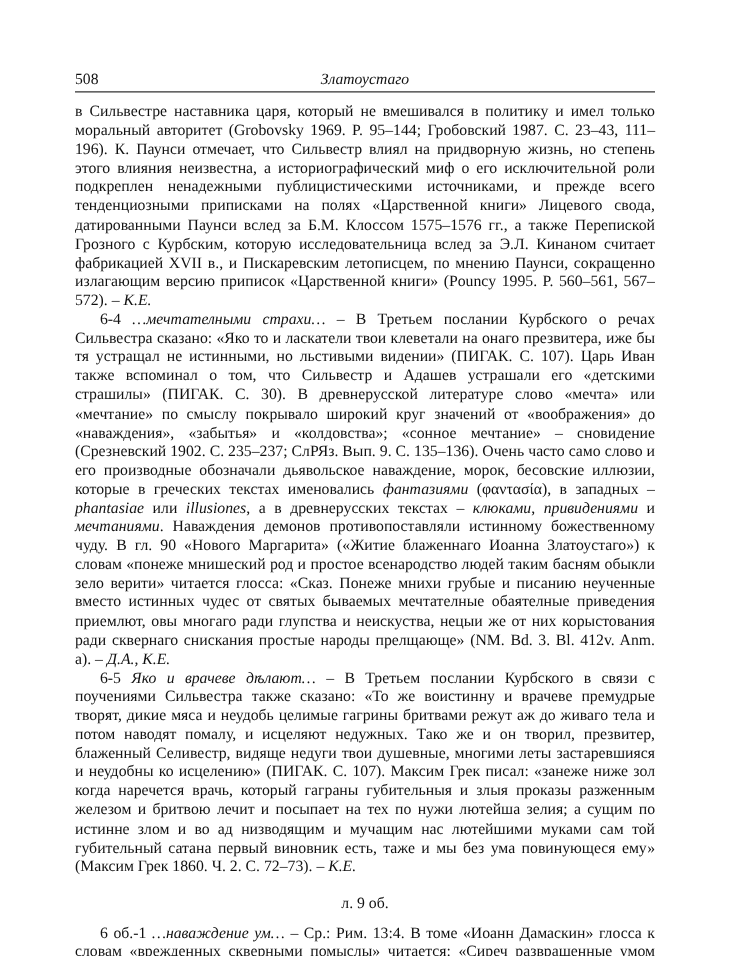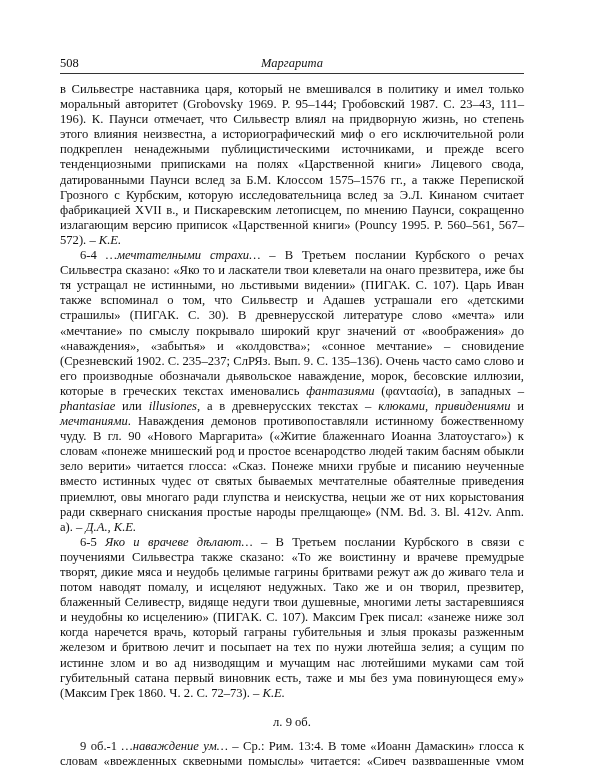--- a/index.html
+++ b/index.html
@@ -14,24 +14,24 @@
   .indent { text-indent: 20px; }
   .center { text-align: center; text-indent: 0; margin: 14px 0 9px 0 !important; }
   .i { font-style: italic; }
 </style>
 </head>
 <body>
 
 <div class="page">
   <div class="running-head">
     <span class="folio">508</span>
-    <span class="section-title">Маргарита</span>
+    <span class="section-title">Златоустаго</span>
   </div>
   <div class="head-rule"></div>
 
   <div class="body">
     <p id="p0"><span>в Сильвестре наставника царя, который не вмешивался в политику и имел только моральный авторитет (Grobovsky 1969. P. 95–144; Гробовский 1987. С. 23–43, 111–196). К. Паунси отмечает, что Сильвестр влиял на придворную жизнь, но степень этого влияния неизвестна, а историографический миф о его исключительной роли подкреплен ненадежными публицистическими источниками, и прежде всего тенденциозными приписками на полях «Царственной книги» Лицевого свода, датированными Паунси вслед за Б.М. Клоссом 1575–1576 гг., а также Перепиской Грозного с Курбским, которую исследовательница вслед за Э.Л. Кинаном считает фабрикацией XVII в., и Пискаревским летописцем, по мнению Паунси, сокращенно излагающим версию приписок «Царственной книги» (Pouncy 1995. P. 560–561, 567–572). </span><span class="i">– К.Е.</span></p>
     <p id="p1" class="indent"><span>6-4 </span><span class="i">…мечтателными страхи…</span><span> – В Третьем послании Курбского о речах Сильвестра сказано: «Яко то и ласкатели твои клеветали на онаго презвитера, иже бы тя устращал не истинными, но льстивыми видении» (ПИГАК. С. 107). Царь Иван также вспоминал о том, что Сильвестр и Адашев устрашали его «детскими страшилы» (ПИГАК. С. 30). В древнерусской литературе слово «мечта» или «мечтание» по смыслу покрывало широкий круг значений от «воображения» до «наваждения», «забытья» и «колдовства»; «сонное мечтание» – сновидение (Срезневский 1902. С. 235–237; СлРЯз. Вып. 9. С. 135–136). Очень часто само слово и его производные обозначали дьявольское наваждение, морок, бесовские иллюзии, которые в греческих текстах именовались </span><span class="i">фантазиями</span><span> (φαντασία), в западных – </span><span class="i">phantasiae</span><span> или </span><span class="i">illusiones</span><span>, а в древнерусских текстах – </span><span class="i">клюками</span><span>, </span><span class="i">привидениями</span><span> и </span><span class="i">мечтаниями</span><span>. Наваждения демонов противопоставляли истинному божественному чуду. В гл. 90 «Нового Маргарита» («Житие блаженнаго Иоанна Златоустаго») к словам «понеже мнишеский род и простое всенародство людей таким басням обыкли зело верити» читается глосса: «Сказ. Понеже мнихи грубые и писанию неученные вместо истинных чудес от святых бываемых мечтателные обаятелные приведения приемлют, овы многаго ради глупства и неискуства, нецыи же от них корыстования ради сквернаго снискания простые народы прелщающе» (NM. Bd. 3. Bl. 412v. Anm. a). </span><span class="i">– Д.А., К.Е.</span></p>
     <p id="p2" class="indent"><span>6-5 </span><span class="i">Яко и врачеве дѣлают…</span><span> – В Третьем послании Курбского в связи с поучениями Сильвестра также сказано: «То же воистинну и врачеве премудрые творят, дикие мяса и неудобь целимые гагрины бритвами режут аж до живаго тела и потом наводят помалу, и исцеляют недужных. Тако же и он творил, презвитер, блаженный Селивестр, видяще недуги твои душевные, многими леты застаревшияся и неудобны ко исцелению» (ПИГАК. С. 107). Максим Грек писал: «занеже ниже зол когда наречется врачь, который гаграны губительныя и злыя проказы разженным железом и бритвою лечит и посыпает на тех по нужи лютейша зелия; а сущим по истинне злом и во ад низводящим и мучащим нас лютейшими муками сам той губительный сатана первый виновник есть, таже и мы без ума повинующеся ему» (Максим Грек 1860. Ч. 2. С. 72–73). </span><span class="i">– К.Е.</span></p>
     <p class="center">л. 9 об.</p>
-    <p id="p3" class="indent"><span>9 об.-1 </span><span class="i">…наваждение ум…</span><span> – Ср.: Рим. 13:4. В томе «Иоанн Дамаскин» глосса к словам «врежденных скверными помыслы» читается: «Сиреч развращенные умом человецы о благодати попущають от Бога исправления ради яко рече апостол, не туне властели меч носят, на отомщение злодеем, и прочие» (DJD. S. 540 (Bl. 135b. Anm. 18</span></p>
+    <p id="p3" class="indent"><span>6 об.-1 </span><span class="i">…наваждение ум…</span><span> – Ср.: Рим. 13:4. В томе «Иоанн Дамаскин» глосса к словам «врежденных скверными помыслы» читается: «Сиреч развращенные умом человецы о благодати попущають от Бога исправления ради яко рече апостол, не туне властели меч носят, на отомщение злодеем, и прочие» (DJD. S. 540 (Bl. 135b. Anm. 18</span></p>
   </div>
 </div>
 
 </body></html>

